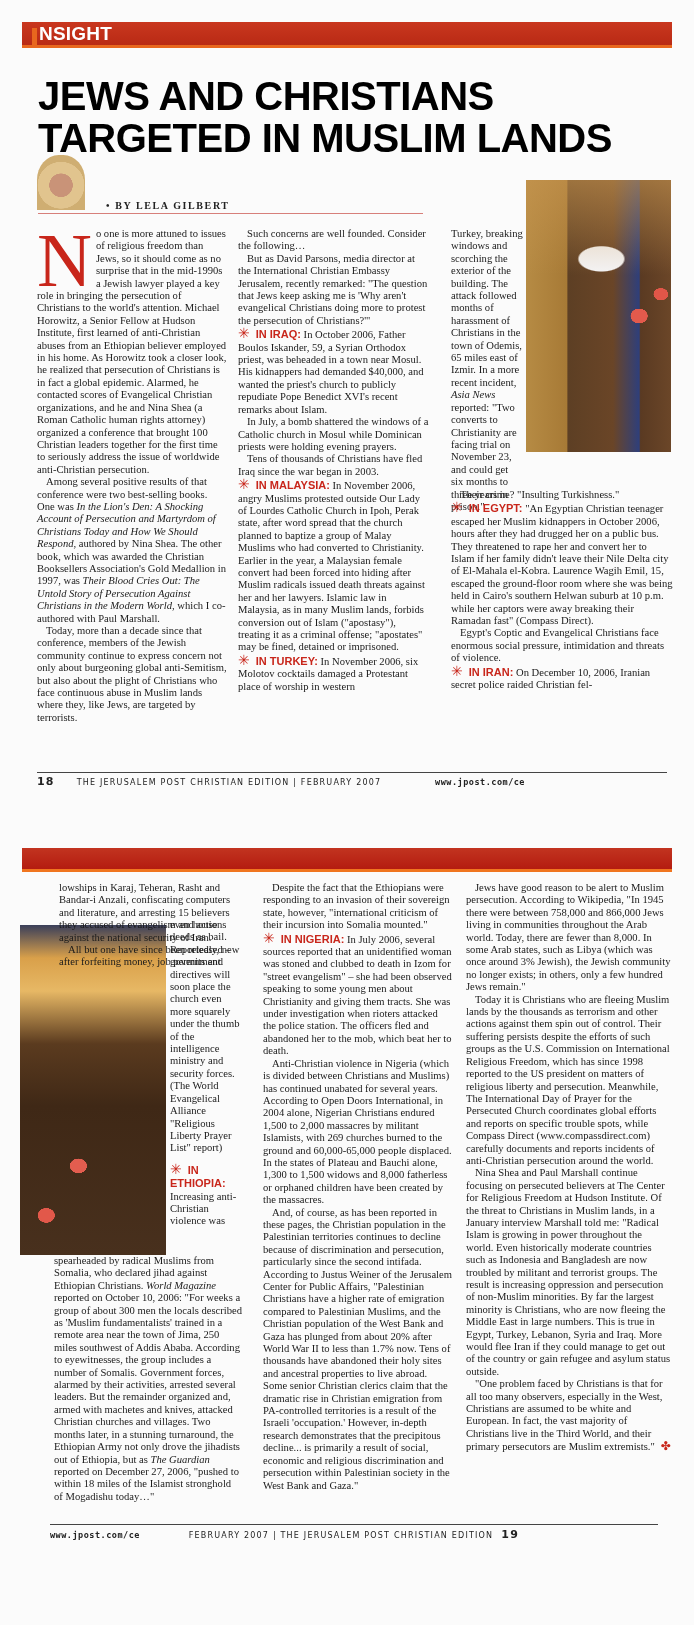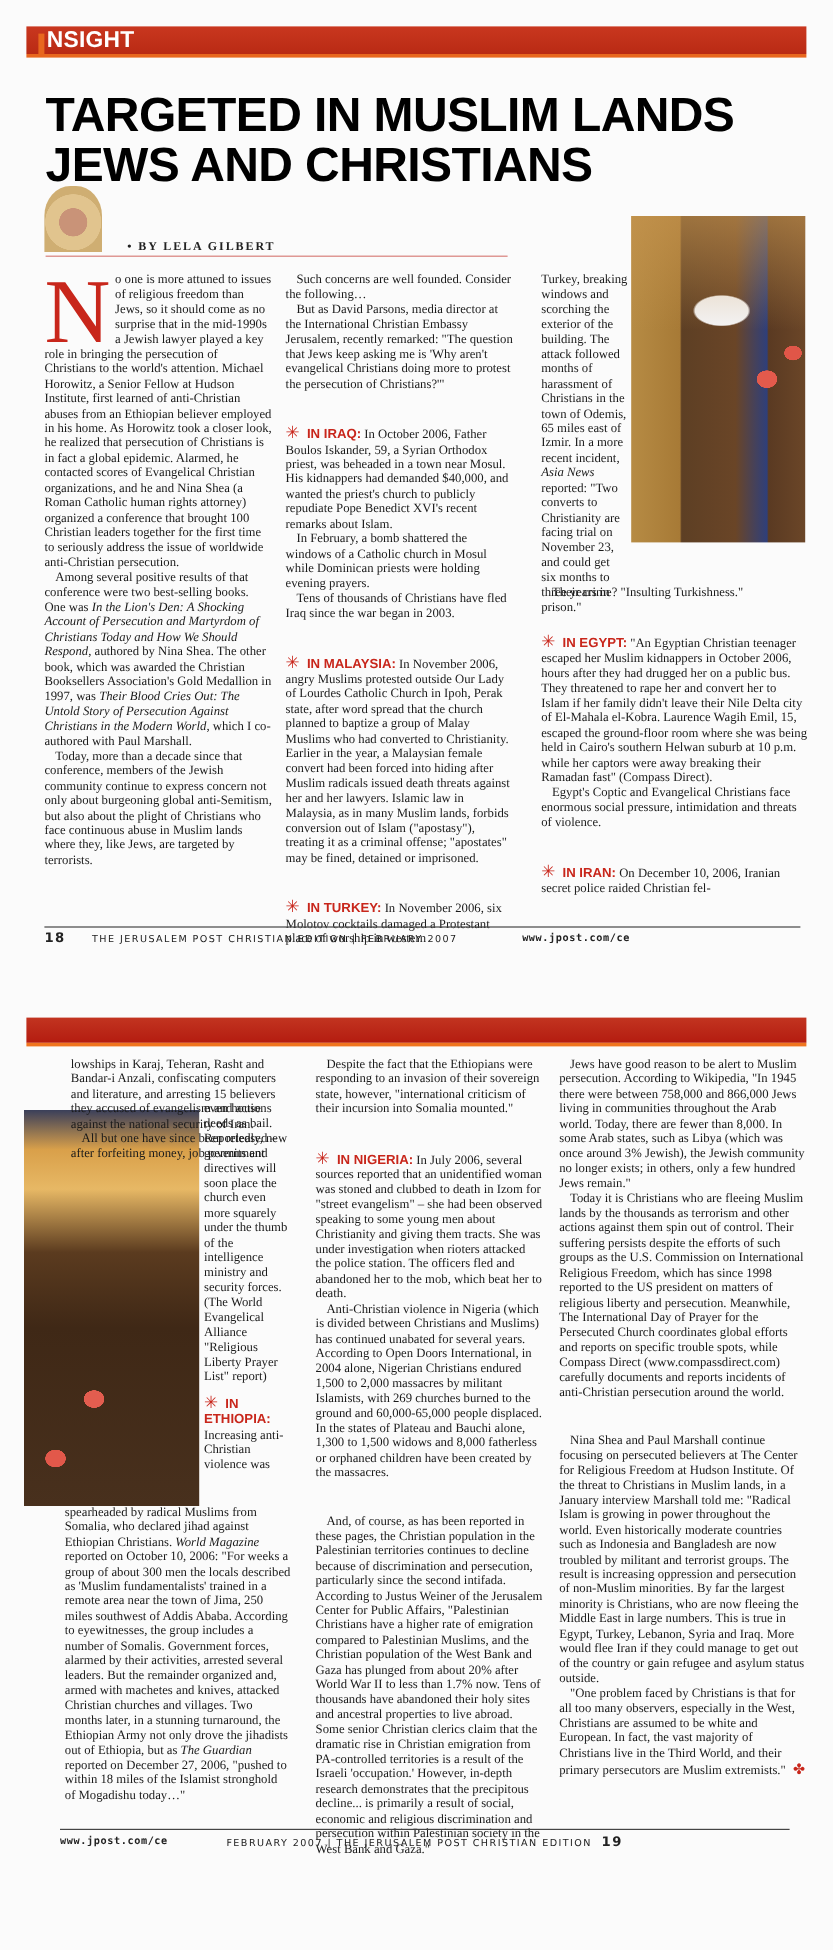--- a/index.html
+++ b/index.html
@@ -15,21 +15,21 @@
   .band-label { position: absolute; left: 17px; top: 1px; font-family: "Liberation Sans", sans-serif; font-weight: bold; font-size: 19px; color: #fff; letter-spacing: 0.2px; }
 
   .headline { position: absolute; left: 38px; top: 75px; width: 620px; font-family: "Liberation Sans", sans-serif; font-weight: bold; font-size: 40px; line-height: 42px; color: #000; letter-spacing: -0.5px; }
   .author-photo { position: absolute; left: 37px; top: 155px; width: 48px; height: 55px; border-radius: 45% 45% 0 0; background: radial-gradient(circle at 50% 55%, #c99378 0 30%, #e1c48e 31% 60%, #cfae72 61%); }
   .byline { position: absolute; left: 106px; top: 200px; font-family: "Liberation Serif", serif; font-size: 10px; font-weight: bold; letter-spacing: 1.6px; color: #222; }
   .byline-rule { position: absolute; left: 38px; top: 213px; width: 385px; height: 1px; background: #d77f7a; }
 
   .col { position: absolute; font-size: 10.6px; line-height: 12.4px; text-align: left; }
   .col p { text-indent: 9px; }
   .col p.noind { text-indent: 0; }
-  .col p.gap { margin-top: 28px; }
+  .col p.gap { margin-top: 0; }
   .col i, .col em { font-style: italic; }
 
   .dropcap { float: left; font-family: "Liberation Serif", serif; color: #c8261b; font-size: 76px; line-height: 60px; margin: 2px 4px 0 0; font-weight: normal; }
   .sect { font-family: "Liberation Sans", sans-serif; font-weight: bold; color: #c8261b; font-size: 11px; }
   .ast { color: #c8261b; font-weight: bold; font-size: 14px; margin-right: 6px; font-family: "DejaVu Sans", sans-serif; }
 
   .art1 { position: absolute; left: 526px; top: 180px; width: 145px; height: 272px; background:
       radial-gradient(ellipse 14px 12px at 78% 50%, #e35a4c 60%, transparent 62%),
       radial-gradient(ellipse 12px 10px at 93% 42%, #e05648 60%, transparent 62%),
       radial-gradient(ellipse 40px 22px at 52% 29%, #f4f4f6 55%, transparent 60%),
@@ -49,41 +49,41 @@
 </head>
 <body>
 
 <div class="page" id="page1">
   <div class="band top">
     <div class="band-mark"></div>
     <div class="band-label">NSIGHT</div>
   </div>
 
   <div class="headline">
+    <div>JEWS AND CHRISTIANS</div>
     <div>TARGETED IN MUSLIM LANDS</div>
-    <div>JEWS AND CHRISTIANS</div>
   </div>
 
   <div class="author-photo"></div>
   <div class="byline">• BY LELA GILBERT</div>
   <div class="byline-rule"></div>
 
   <div class="art1"></div>
 
   <div class="col" style="left:37px; top:228px; width:190px;">
     <p class="noind"><span class="dropcap">N</span><span>o one is more attuned to issues of religious freedom than Jews, so it should come as no surprise that in the mid-1990s a Jewish lawyer played a key role in bringing the persecution of Christians to the world's attention. Michael Horowitz, a Senior Fellow at Hudson Institute, first learned of anti-Christian abuses from an Ethiopian believer employed in his home. As Horowitz took a closer look, he realized that persecution of Christians is in fact a global epidemic. Alarmed, he contacted scores of Evangelical Christian organizations, and he and Nina Shea (a Roman Catholic human rights attorney) organized a conference that brought 100 Christian leaders together for the first time to seriously address the issue of worldwide anti-Christian persecution.</span></p>
     <p><span>Among several positive results of that conference were two best-selling books. One was </span><i>In the Lion's Den: A Shocking Account of Persecution and Martyrdom of Christians Today and How We Should Respond</i><span>, authored by Nina Shea. The other book, which was awarded the Christian Booksellers Association's Gold Medallion in 1997, was </span><i>Their Blood Cries Out: The Untold Story of Persecution Against Christians in the Modern World</i><span>, which I co-authored with Paul Marshall.</span></p>
     <p>Today, more than a decade since that conference, members of the Jewish community continue to express concern not only about burgeoning global anti-Semitism, but also about the plight of Christians who face continuous abuse in Muslim lands where they, like Jews, are targeted by terrorists.</p>
   </div>
 
   <div class="col" style="left:238px; top:228px; width:192px;">
     <p>Such concerns are well founded. Consider the following…</p>
     <p>But as David Parsons, media director at the International Christian Embassy Jerusalem, recently remarked: "The question that Jews keep asking me is 'Why aren't evangelical Christians doing more to protest the persecution of Christians?'"</p>
     <p class="noind gap"><span class="ast">✳</span><span class="sect">IN IRAQ:</span><span> In October 2006, Father Boulos Iskander, 59, a Syrian Orthodox priest, was beheaded in a town near Mosul. His kidnappers had demanded $40,000, and wanted the priest's church to publicly repudiate Pope Benedict XVI's recent remarks about Islam.</span></p>
-    <p>In February, a bomb shattered the windows of a Catholic church in Mosul while Dominican priests were holding evening prayers.</p>
+    <p>In July, a bomb shattered the windows of a Catholic church in Mosul while Dominican priests were holding evening prayers.</p>
     <p>Tens of thousands of Christians have fled Iraq since the war began in 2003.</p>
     <p class="noind gap"><span class="ast">✳</span><span class="sect">IN MALAYSIA:</span><span> In November 2006, angry Muslims protested outside Our Lady of Lourdes Catholic Church in Ipoh, Perak state, after word spread that the church planned to baptize a group of Malay Muslims who had converted to Christianity. Earlier in the year, a Malaysian female convert had been forced into hiding after Muslim radicals issued death threats against her and her lawyers. Islamic law in Malaysia, as in many Muslim lands, forbids conversion out of Islam ("apostasy"), treating it as a criminal offense; "apostates" may be fined, detained or imprisoned.</span></p>
     <p class="noind gap"><span class="ast">✳</span><span class="sect">IN TURKEY:</span><span> In November 2006, six Molotov cocktails damaged a Protestant place of worship in western</span></p>
   </div>
 
   <div class="col" style="left:451px; top:228px; width:72px;">
     <p class="noind"><span>Turkey, breaking windows and scorching the exterior of the building. The attack followed months of harassment of Christians in the town of Odemis, 65 miles east of Izmir. In a more recent incident, </span><i>Asia News</i><span> reported: "Two converts to Christianity are facing trial on November 23, and could get six months to three years in prison."</span></p>
   </div>
   <div class="col" style="left:451px; top:489px; width:222px;">
     <p>Their crime? "Insulting Turkishness."</p>

